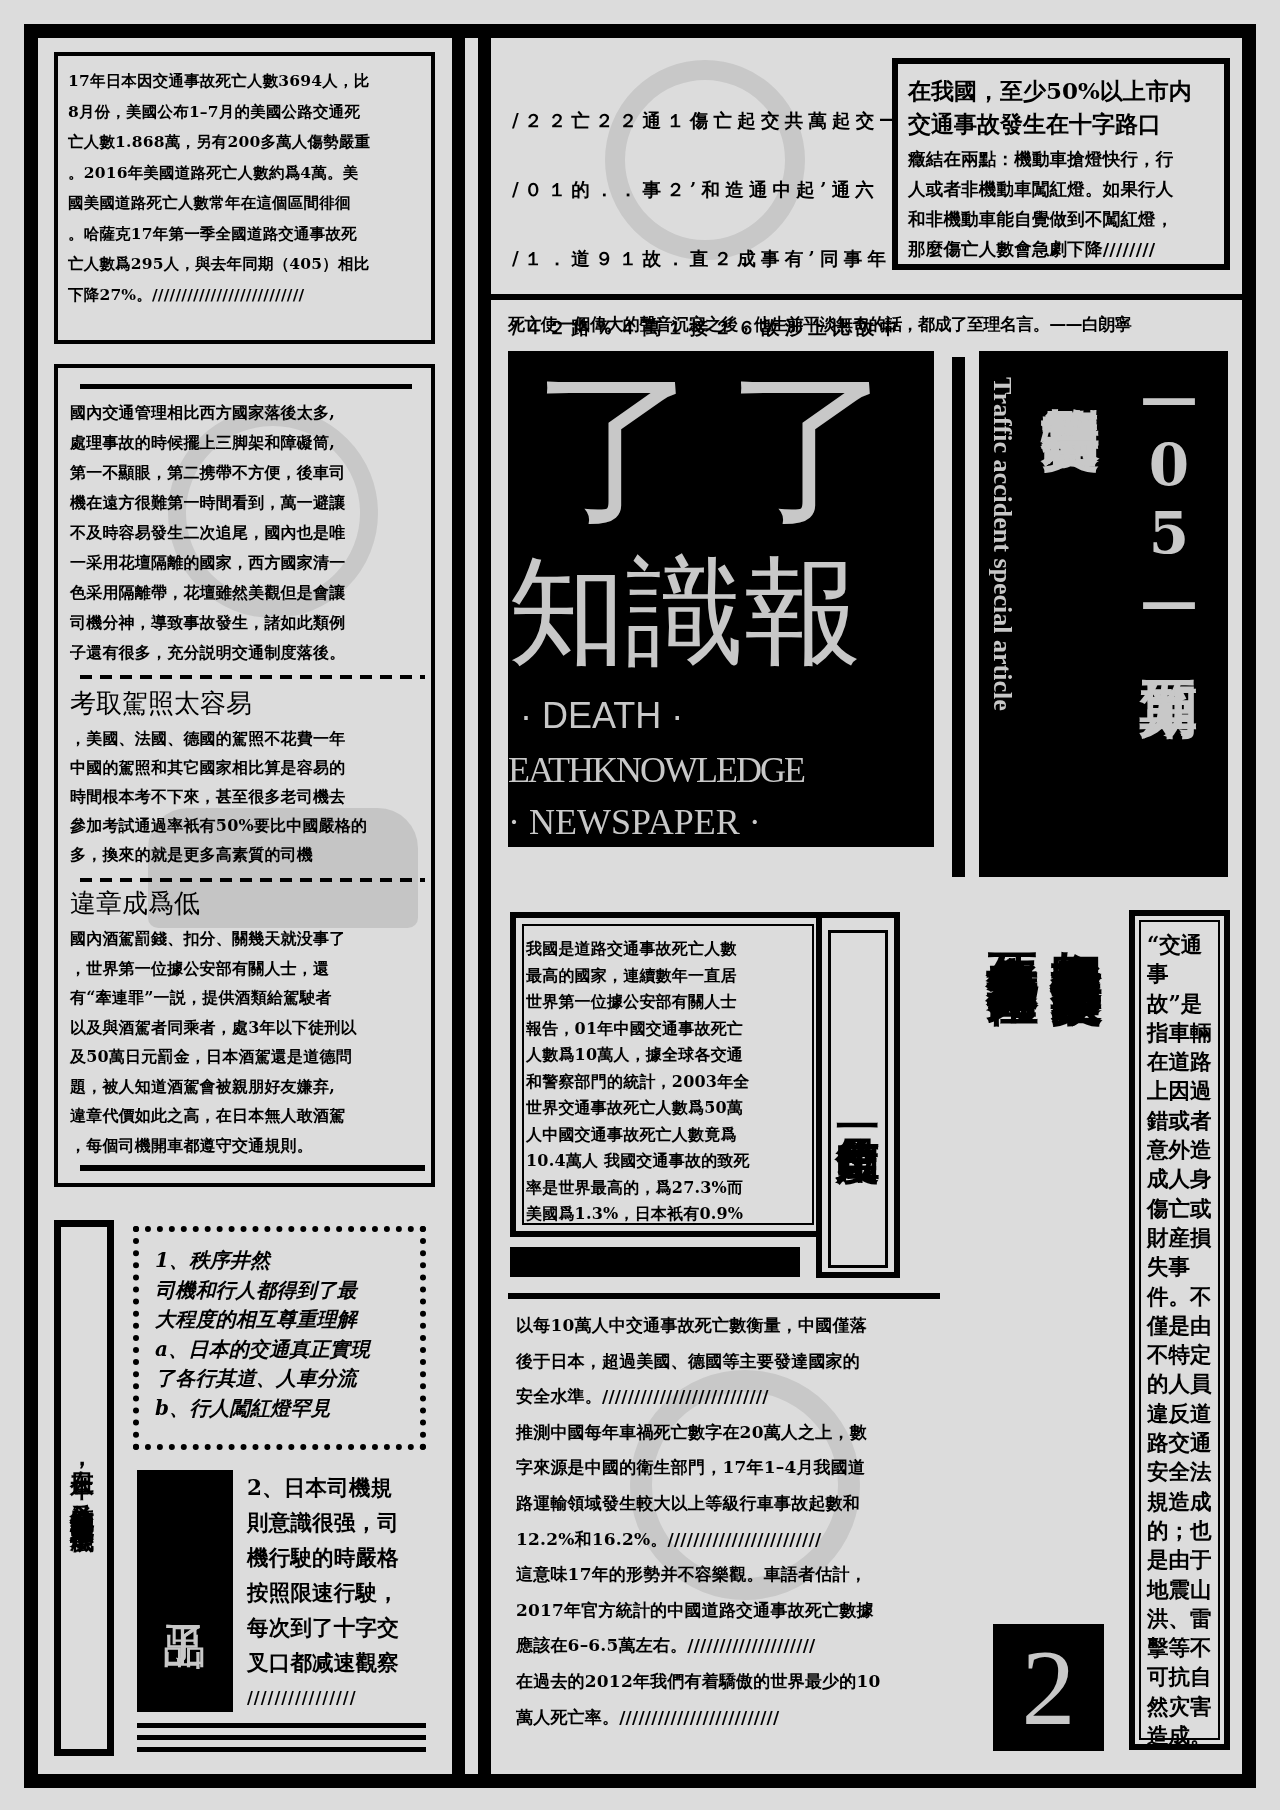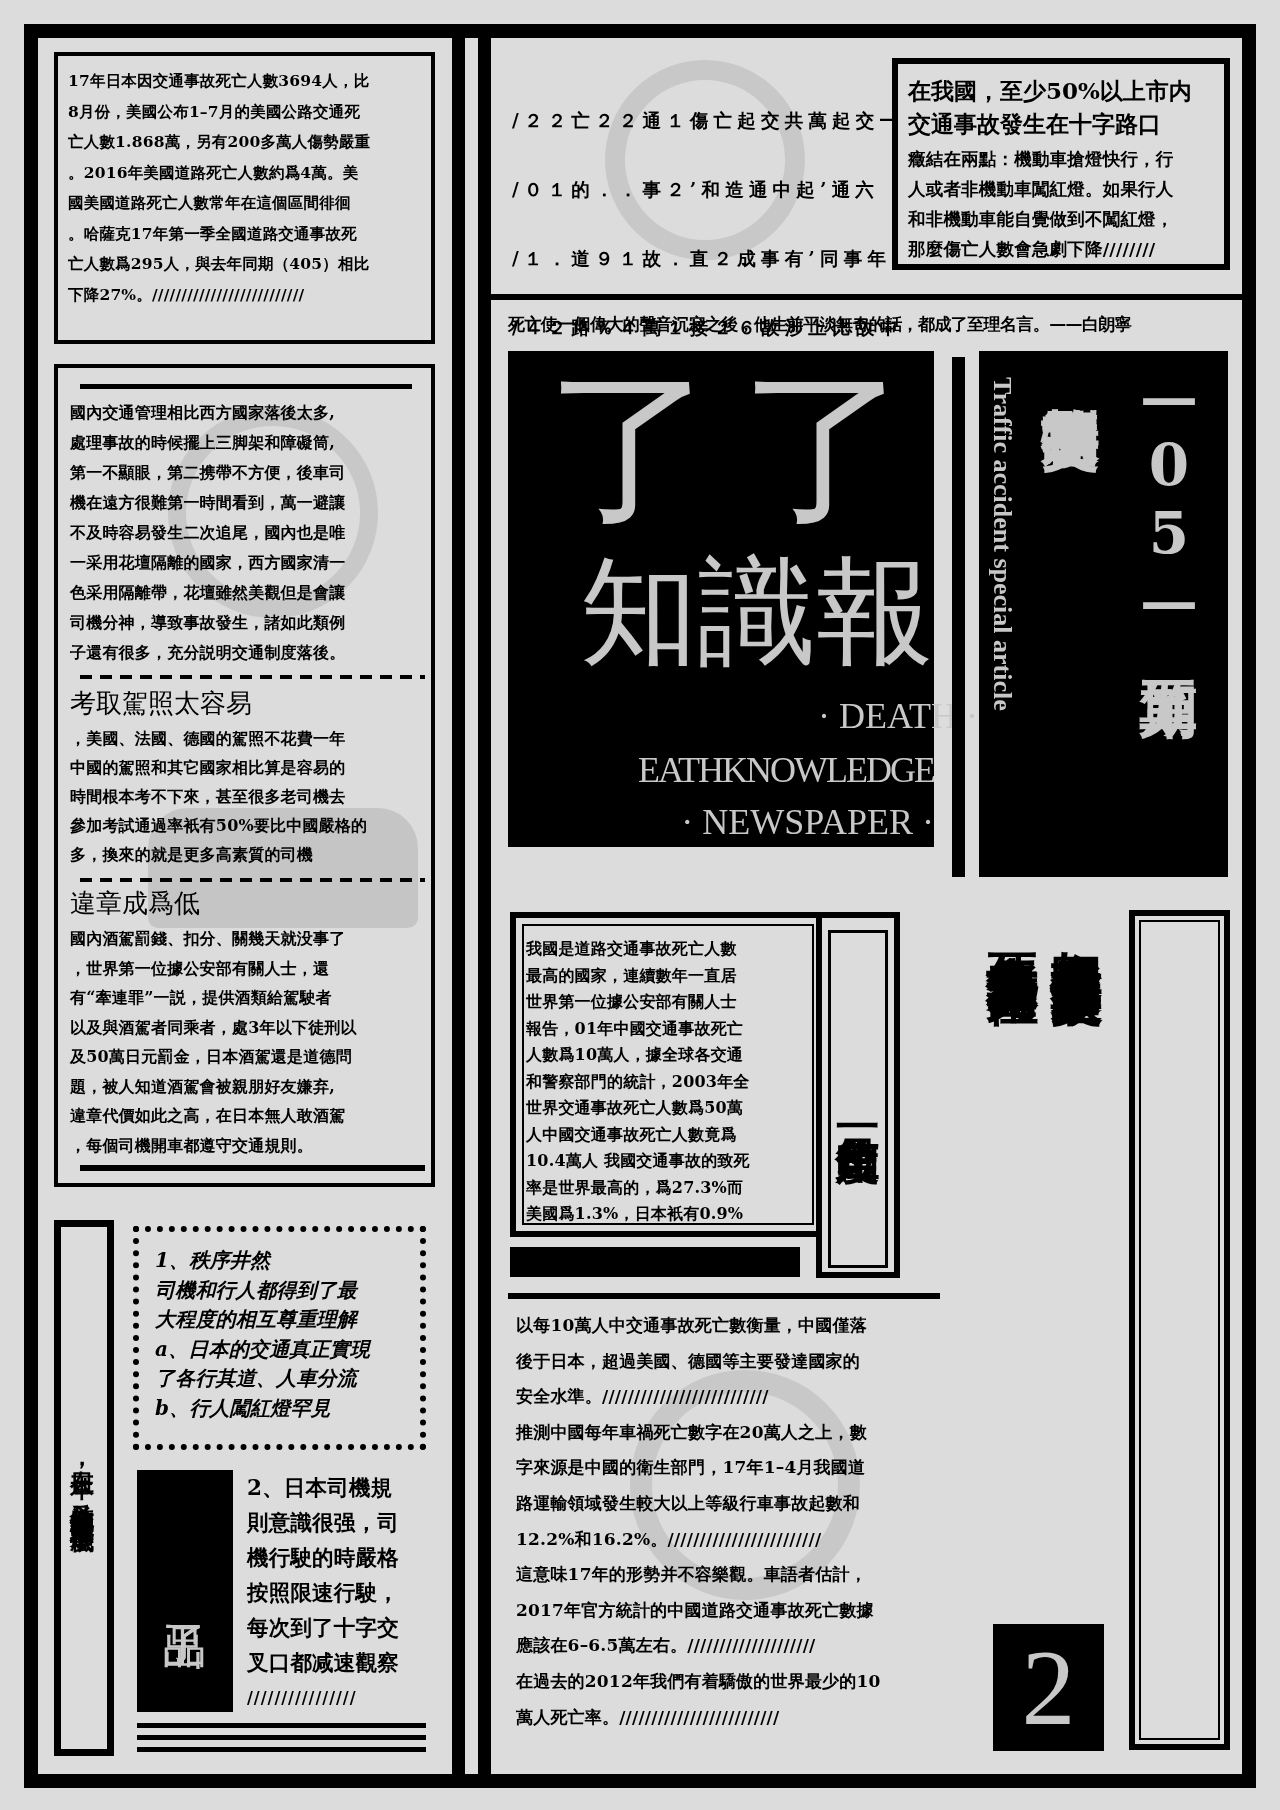--- a/index.html
+++ b/index.html
@@ -10,21 +10,21 @@
   .vbar{background:#000;}
   .box{border:4px solid #000;background:#dcdcdc;}
   .box2{border:6px solid #000;background:#dcdcdc;}
   .txt{font-weight:bold;font-size:16.5px;line-height:31px;letter-spacing:0.2px;}
   .txt p{margin:0;}
   .hline{background:#000;height:5px;}
   .dash{height:4px;background:repeating-linear-gradient(90deg,#000 0 12px,transparent 12px 20px);}
   .vert{writing-mode:vertical-rl;text-orientation:upright;}
   .grid10{font-weight:bold;font-size:18.5px;line-height:23px;letter-spacing:5.2px;white-space:pre;font-family:"DejaVu Serif",serif;}
   .wm{border-radius:50%;border:18px solid rgba(0,0,0,0.09);}
-  .mast{background:#000;color:#c8c8c8;text-align:right;}
+  .mast{background:#000;color:#c8c8c8;text-align:left;}
   .light{color:#c8c8c8;}
 </style>
 </head>
 <body>
 
 <div class="abs frame"></div>
 
 <div class="abs vbar" style="left:452px;top:38px;width:13px;height:1736px;"></div>
 <div class="abs vbar" style="left:478px;top:38px;width:13px;height:1736px;"></div>
 
@@ -140,21 +140,21 @@
     <p>那麼傷亡人數會急劇下降////////</p>
   </div>
 </div>
 
 <div class="abs hline" style="left:491px;top:294px;width:751px;height:6px;"></div>
 <div class="abs" style="left:508px;top:313px;font-weight:bold;font-size:17px;letter-spacing:-0.6px;white-space:nowrap;">死亡使一個偉大的聲音沉寂之後，他生前平淡無奇的話，都成了至理名言。——白朗寧</div>
 
 <div class="abs mast" style="left:508px;top:351px;width:426px;height:496px;">
   <div class="abs" style="left:0;top:6px;width:426px;font-size:170px;line-height:180px;letter-spacing:24px;text-indent:24px;">了了</div>
   <div class="abs" style="left:0;top:190px;width:426px;font-size:118px;line-height:140px;">知識報</div>
-  <div class="abs" style="left:0;top:344px;width:470px;font-size:36px;font-family:Liberation Serif, serif;">· DEATH ·</div>
+  <div class="abs" style="left:12px;top:344px;width:470px;font-size:36px;font-family:Liberation Sans, sans-serif;">· DEATH ·</div>
   <div class="abs" style="left:0;top:398px;width:426px;font-size:36px;letter-spacing:-2px;font-family:'Liberation Serif',serif;">EATHKNOWLEDGE</div>
   <div class="abs" style="left:0;top:450px;width:426px;font-size:36px;font-family:'Liberation Serif',serif;">· NEWSPAPER ·</div>
 </div>
 
 <div class="abs vbar" style="left:952px;top:357px;width:13px;height:520px;"></div>
 <div class="abs" style="left:979px;top:351px;width:249px;height:526px;background:#000;">
   <div class="abs light" style="left:8px;top:26px;writing-mode:vertical-rl;font-size:26px;font-family:'Liberation Serif',serif;font-weight:bold;">Traffic accident special article</div>
   <div class="abs vert light" style="left:52px;top:12px;width:80px;font-size:58px;line-height:80px;font-weight:bold;">交通事故特別篇</div>
   <div class="abs vert light" style="left:150px;top:12px;width:80px;font-size:58px;line-height:80px;font-weight:bold;">—05—第五期</div>
 </div>
@@ -181,20 +181,21 @@
   <div class="abs vert" style="left:6px;top:12px;width:60px;height:338px;border:3px solid #000;box-sizing:border-box;font-size:44px;line-height:54px;font-weight:bold;text-align:center;padding-top:8px;">第一位是印度</div>
 </div>
 
 <div class="abs" style="left:965px;top:900px;width:2px;height:880px;"></div>
 <div class="abs vert" style="left:1047px;top:910px;width:60px;font-size:52px;line-height:60px;font-weight:bold;letter-spacing:2px;">如今我國提供的道路交通事故</div>
 <div class="abs vert" style="left:983px;top:910px;width:60px;font-size:52px;line-height:60px;font-weight:bold;letter-spacing:2px;">年死亡人數仍高居世界第二位</div>
 <div class="abs" style="left:993px;top:1624px;width:111px;height:127px;background:#000;color:#c8c8c8;font-size:108px;line-height:127px;text-align:center;font-family:'Liberation Serif',serif;">2</div>
 
 <div class="abs box2" style="left:1129px;top:910px;width:101px;height:840px;">
   <div class="abs" style="left:4px;top:4px;right:4px;bottom:4px;border:2px solid #000;"></div>
+  <div class="abs" style="left:12px;top:14px;width:68px;font-size:21.5px;line-height:29.3px;font-weight:bold;word-break:break-all;">“交通事故”是指車輛在道路上因過錯或者意外造成人身傷亡或財産損失事件。不僅是由不特定的人員違反道路交通安全法規造成的；也是由于地震山洪、雷擊等不可抗自然灾害造成。</div>
 </div>
 
 <div class="abs hline" style="left:508px;top:1293px;width:432px;height:6px;"></div>
 <div class="abs wm" style="left:630px;top:1370px;width:230px;height:230px;border-width:22px;"></div>
 <div class="txt abs" style="left:516px;top:1308px;font-size:17px;line-height:35.6px;white-space:nowrap;">
   <p>以每10萬人中交通事故死亡數衡量，中國僅落</p>
   <p>後于日本，超過美國、德國等主要發達國家的</p>
   <p>安全水準。//////////////////////////</p>
   <p>推測中國每年車禍死亡數字在20萬人之上，數</p>
   <p>字來源是中國的衛生部門，17年1–4月我國道</p>

